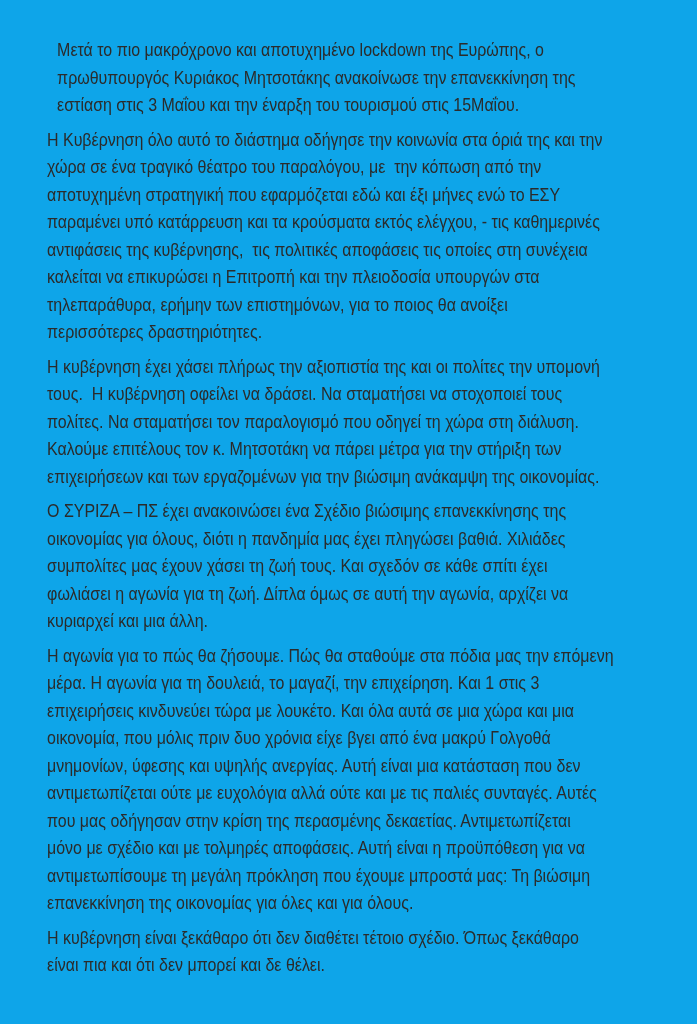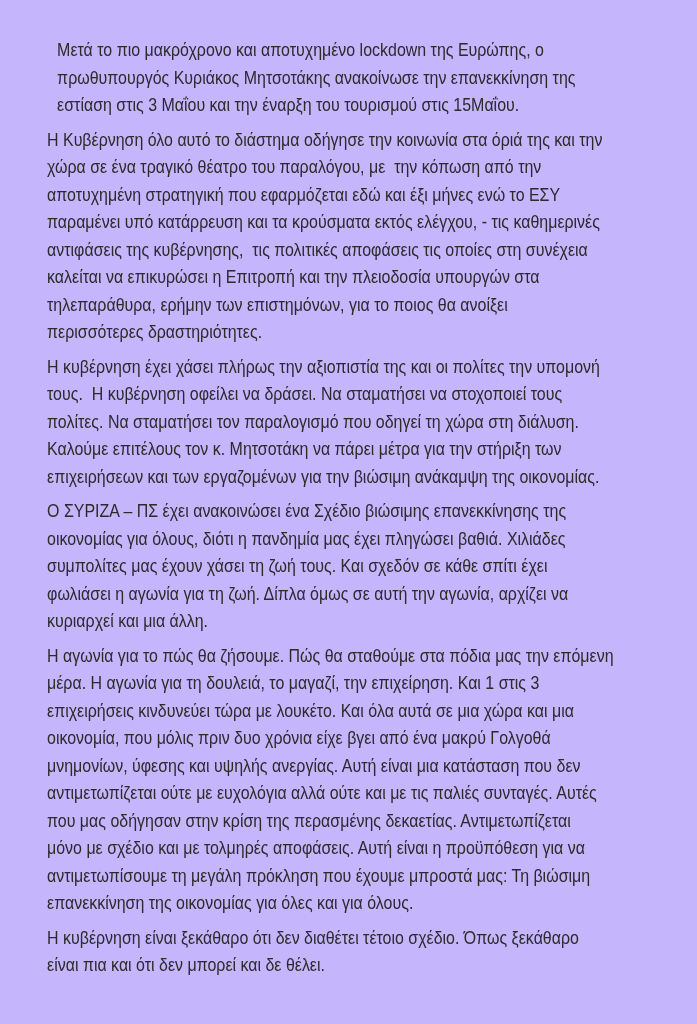--- a/index.html
+++ b/index.html
@@ -9,21 +9,21 @@
   }
   body {
     width: 697px;
     height: 1024px;
     overflow: hidden;
   }
   .page {
     box-sizing: border-box;
     width: 697px;
     height: 1024px;
-    background: #c4b5fd;
+    background: #0ea5e9;
   }
   
   .doc {
     box-sizing: border-box;
     width: 830px;
     padding: 36px 24px 0 56px;
     transform: scaleX(0.84);
     transform-origin: 0 0;
     font-family: "Liberation Sans", "DejaVu Sans", sans-serif;
     font-size: 19px;

